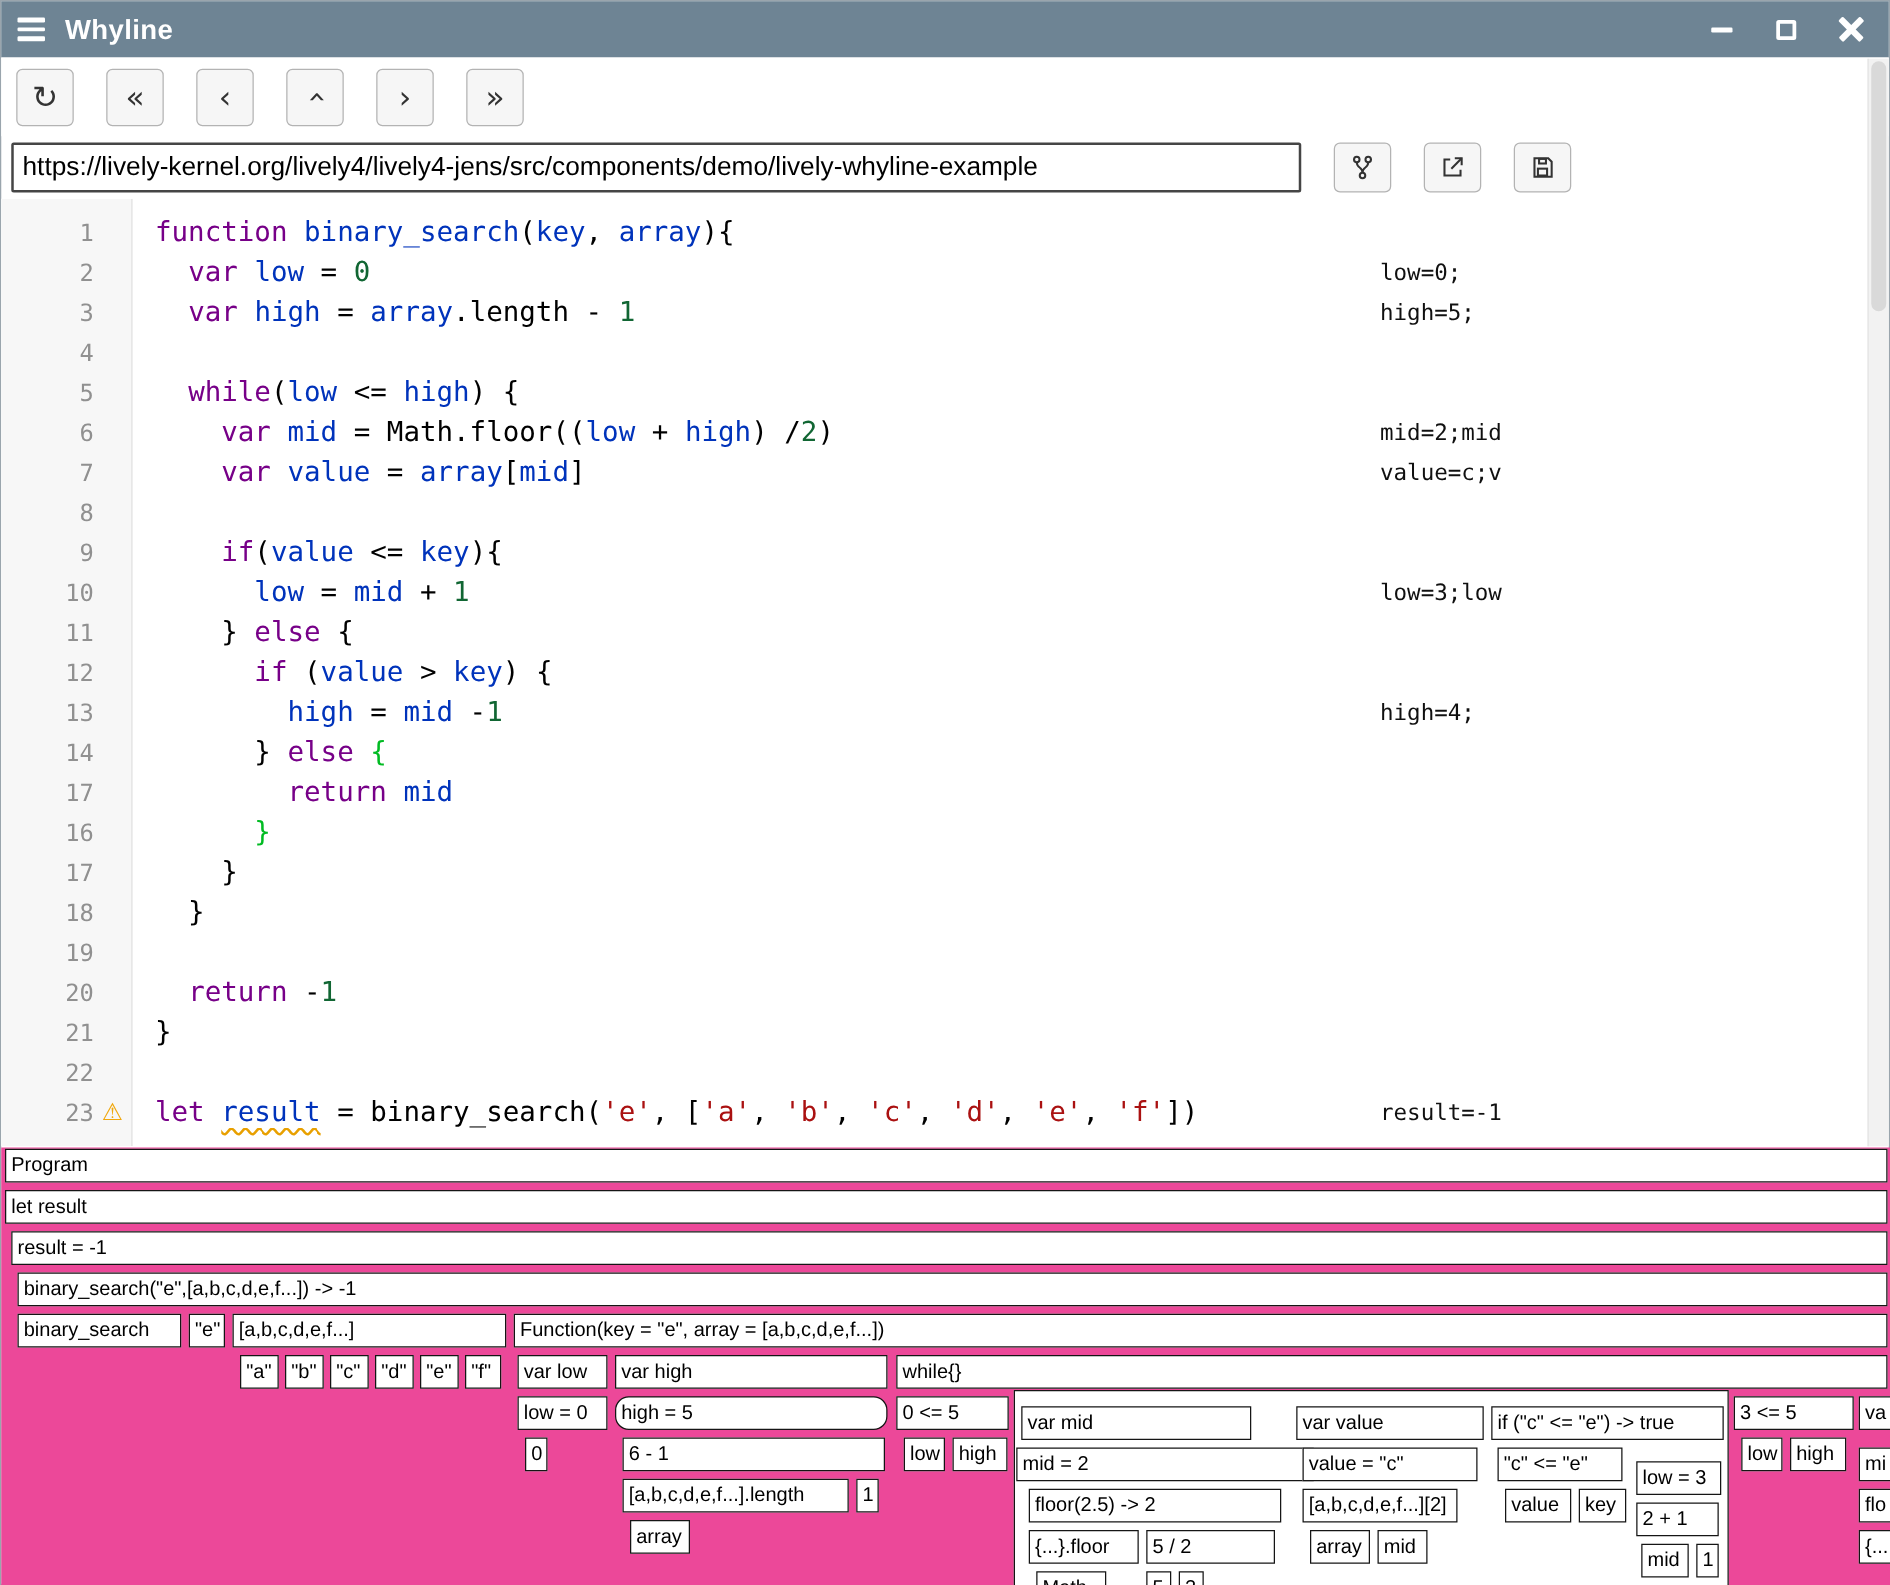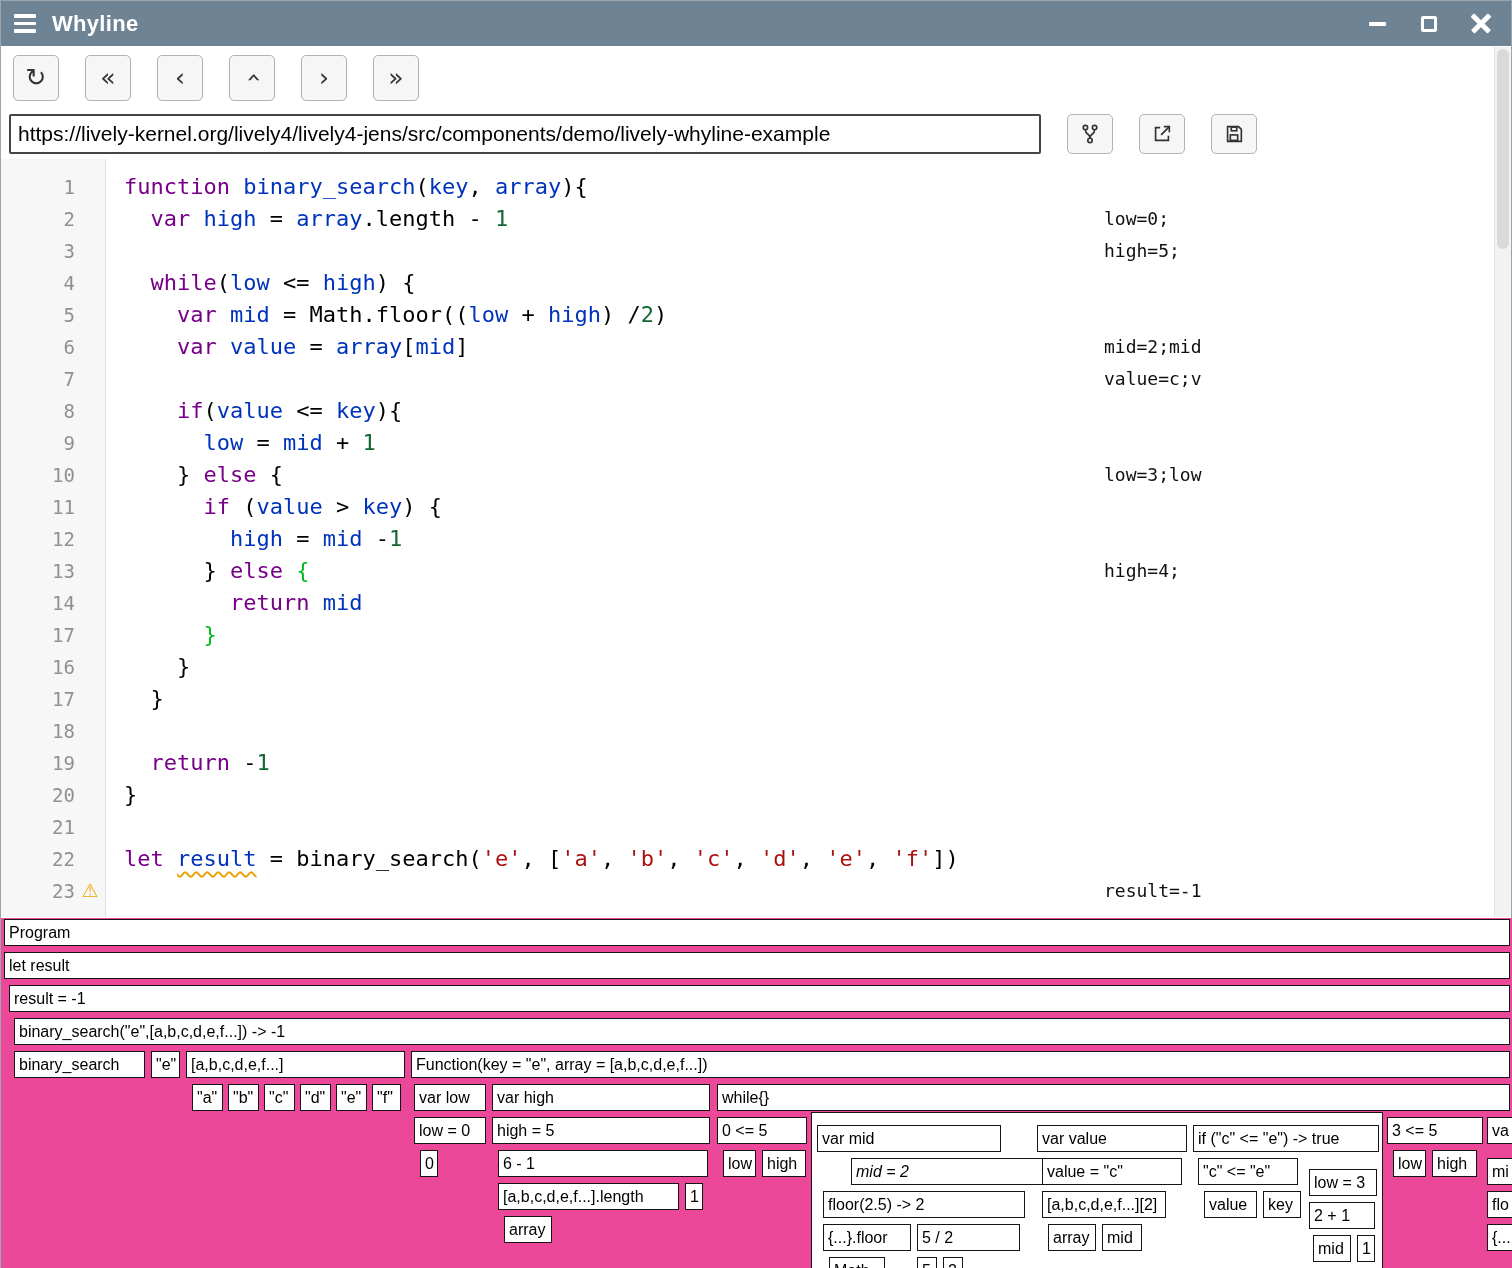--- a/index.html
+++ b/index.html
@@ -210,20 +210,21 @@
         <div class="gln">
           <span class="lnum">22</span>
         </div>
         <div class="gln">
           <span class="lnum">23</span>
           <span class="warn">⚠</span>
         </div>
       </div>
     <div class="code" id="code">
         <div class="cln"><span class="tok-k">function</span><span class="tok-p"> </span><span class="tok-v">binary_search</span><span class="tok-p">(</span><span class="tok-v">key</span><span class="tok-p">, </span><span class="tok-v">array</span><span class="tok-p">){</span></div>
+        <div class="cln"><span class="tok-p">  </span><span class="tok-k">var</span><span class="tok-p"> </span><span class="tok-v">low</span><span class="tok-p"> = </span><span class="tok-n">0</span></div>
         <div class="cln"><span class="tok-p">  </span><span class="tok-k">var</span><span class="tok-p"> </span><span class="tok-v">high</span><span class="tok-p"> = </span><span class="tok-v">array</span><span class="tok-p">.length - </span><span class="tok-n">1</span></div>
         <div class="cln"></div>
         <div class="cln"><span class="tok-p">  </span><span class="tok-k">while</span><span class="tok-p">(</span><span class="tok-v">low</span><span class="tok-p"> &lt;= </span><span class="tok-v">high</span><span class="tok-p">) {</span></div>
         <div class="cln"><span class="tok-p">    </span><span class="tok-k">var</span><span class="tok-p"> </span><span class="tok-v">mid</span><span class="tok-p"> = Math.floor((</span><span class="tok-v">low</span><span class="tok-p"> + </span><span class="tok-v">high</span><span class="tok-p">) /</span><span class="tok-n">2</span><span class="tok-p">)</span></div>
         <div class="cln"><span class="tok-p">    </span><span class="tok-k">var</span><span class="tok-p"> </span><span class="tok-v">value</span><span class="tok-p"> = </span><span class="tok-v">array</span><span class="tok-p">[</span><span class="tok-v">mid</span><span class="tok-p">]</span></div>
         <div class="cln"></div>
         <div class="cln"><span class="tok-p">    </span><span class="tok-k">if</span><span class="tok-p">(</span><span class="tok-v">value</span><span class="tok-p"> &lt;= </span><span class="tok-v">key</span><span class="tok-p">){</span></div>
         <div class="cln"><span class="tok-p">      </span><span class="tok-v">low</span><span class="tok-p"> = </span><span class="tok-v">mid</span><span class="tok-p"> + </span><span class="tok-n">1</span></div>
         <div class="cln"><span class="tok-p">    } </span><span class="tok-k">else</span><span class="tok-p"> {</span></div>
         <div class="cln"><span class="tok-p">      </span><span class="tok-k">if</span><span class="tok-p"> (</span><span class="tok-v">value</span><span class="tok-p"> &gt; </span><span class="tok-v">key</span><span class="tok-p">) {</span></div>
@@ -266,33 +267,33 @@
       <div class="tnode" style="left: 191px; top: 166px; width: 31px;">"a"</div>
       <div class="tnode" style="left: 227px; top: 166px; width: 31px;">"b"</div>
       <div class="tnode" style="left: 263px; top: 166px; width: 31px;">"c"</div>
       <div class="tnode" style="left: 299px; top: 166px; width: 31px;">"d"</div>
       <div class="tnode" style="left: 335px; top: 166px; width: 31px;">"e"</div>
       <div class="tnode" style="left: 371px; top: 166px; width: 29px;">"f"</div>
       <div class="tnode" style="left: 413px; top: 166px; width: 72px;">var low</div>
       <div class="tnode" style="left: 491px; top: 166px; width: 218px;">var high</div>
       <div class="tnode" style="left: 716px; top: 166px; width: 793px;">while{}</div>
       <div class="tnode" style="left: 413px; top: 199px; width: 72px;">low = 0</div>
-      <div class="tnode" style="left: 491px; top: 199px; width: 218px;">high = 5</div>
+      <div class="tnode" style="left: 491px; top: 199px; width: 218px; border-radius: 11px;">high = 5</div>
       <div class="tnode" style="left: 716px; top: 199px; width: 90px;">0 &lt;= 5</div>
       <div class="tnode tcontainer" style="left: 810px; top: 194px; width: 572px; height: 157px;"></div>
       <div class="tnode" style="left: 1386px; top: 199px; width: 96px;">3 &lt;= 5</div>
       <div class="tnode" style="left: 1486px; top: 199px; width: 60px;">va</div>
       <div class="tnode" style="left: 419px; top: 232px; width: 18px;">0</div>
       <div class="tnode" style="left: 497px; top: 232px; width: 210px;">6 - 1</div>
       <div class="tnode" style="left: 722px; top: 232px; width: 33px;">low</div>
       <div class="tnode" style="left: 761px; top: 232px; width: 44px;">high</div>
       <div class="tnode" style="left: 816px; top: 207px; width: 184px;">var mid</div>
       <div class="tnode" style="left: 1036px; top: 207px; width: 150px;">var value</div>
       <div class="tnode" style="left: 1192px; top: 207px; width: 186px;">if ("c" &lt;= "e") -&gt; true</div>
-      <div class="tnode" style="left: 850px; top: 240px; width: 238px; font-style: italic;">mid = 2</div>
+      <div class="tnode" style="left: 812px; top: 240px; width: 238px;">mid = 2</div>
       <div class="tnode" style="left: 1041px; top: 240px; width: 140px;">value = "c"</div>
       <div class="tnode" style="left: 1197px; top: 240px; width: 100px;">"c" &lt;= "e"</div>
       <div class="tnode" style="left: 1308px; top: 251px; width: 68px;">low = 3</div>
       <div class="tnode" style="left: 1392px; top: 232px; width: 33px;">low</div>
       <div class="tnode" style="left: 1431px; top: 232px; width: 45px;">high</div>
       <div class="tnode" style="left: 1486px; top: 240px; width: 60px;">mi</div>
       <div class="tnode" style="left: 497px; top: 265px; width: 181px;">[a,b,c,d,e,f...].length</div>
       <div class="tnode" style="left: 684px; top: 265px; width: 18px;">1</div>
       <div class="tnode" style="left: 822px; top: 273px; width: 202px;">floor(2.5) -&gt; 2</div>
       <div class="tnode" style="left: 1041px; top: 273px; width: 124px;">[a,b,c,d,e,f...][2]</div>

